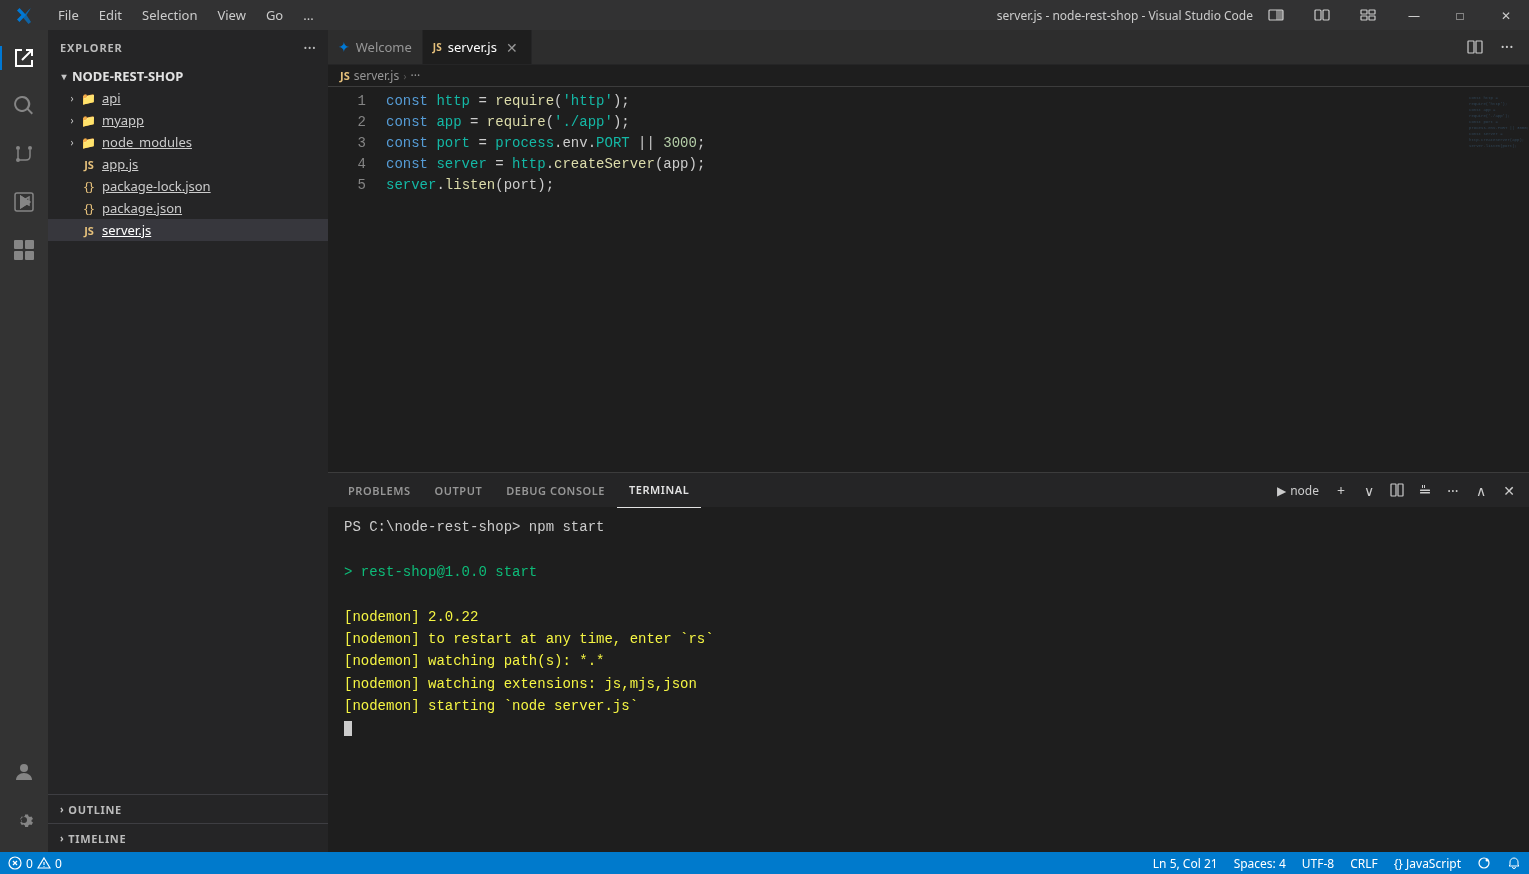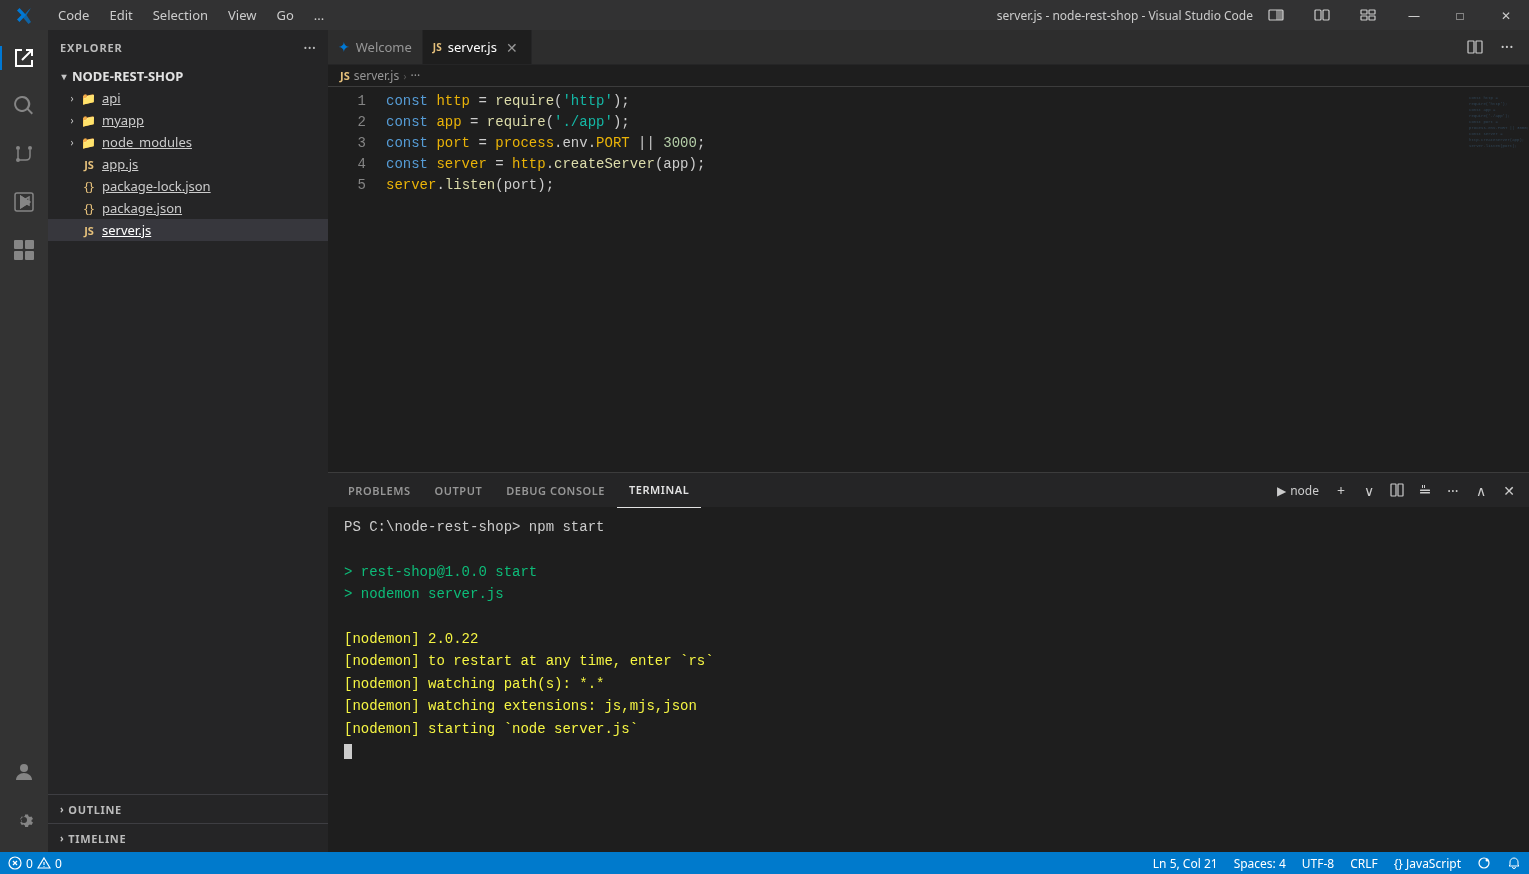--- a/index.html
+++ b/index.html
@@ -343,21 +343,21 @@
       align-items: center;
       white-space: pre;
     }
     
     .kw { color: #569cd6; } 
     .op { color: #cccccc; } 
     .fn { color: #dcdcaa; } 
     .str { color: #14b8a6; } 
     .num { color: #b5cea8; } 
     .punc { color: #cccccc; } 
-    .plain { color: #eab308; }
+    .plain { color: #14b8a6; }
 
     
     .minimap {
       width: 60px;
       background: #1e1e1e;
       flex-shrink: 0;
       display: flex;
       flex-direction: column;
       align-items: center;
       padding-top: 4px;
@@ -484,21 +484,21 @@
 <body>
 
 <div class="titlebar">
   <div class="titlebar-logo">
     <svg width="18" height="18" viewBox="0 0 18 18" fill="none">
       <path d="M2 13.5L6.5 9 2 4.5 4.5 2 11 9l-6.5 7L2 13.5z" fill="#0078d4"></path>
       <path d="M16 2l-4.5 7 4.5 7-2.5 2-6-7 6-7L16 2z" fill="#0078d4" opacity="0.7"></path>
     </svg>
   </div>
   <div class="titlebar-menu">
-    <div class="titlebar-menu-item">Code</div>
+    <div class="titlebar-menu-item">File</div>
     <div class="titlebar-menu-item">Edit</div>
     <div class="titlebar-menu-item">Selection</div>
     <div class="titlebar-menu-item">View</div>
     <div class="titlebar-menu-item">Go</div>
     <div class="titlebar-menu-item">...</div>
   </div>
   <div class="titlebar-title">server.js - node-rest-shop - Visual Studio Code</div>
   <div class="titlebar-controls">
     <div class="titlebar-btn">
       <svg width="16" height="12" viewBox="0 0 16 12" fill="none">
@@ -789,21 +789,20 @@
             <div class="panel-icon-btn">···</div>
             <div class="panel-icon-btn">∧</div>
             <div class="panel-icon-btn">✕</div>
           </div>
         </div>
 
         <div class="terminal-content">
           <div class="term-line term-prompt">PS C:\node-rest-shop&gt; npm start</div>
           <div class="term-line">&nbsp;</div>
           <div class="term-line term-arrow">&gt; rest-shop@1.0.0 start</div>
-          <div class="term-line term-arrow">&gt; nodemon server.js</div>
           <div class="term-line">&nbsp;</div>
           <div class="term-line term-info">[nodemon] 2.0.22</div>
           <div class="term-line term-info">[nodemon] to restart at any time, enter `rs`</div>
           <div class="term-line term-info">[nodemon] watching path(s): *.*</div>
           <div class="term-line term-info">[nodemon] watching extensions: js,mjs,json</div>
           <div class="term-line term-info">[nodemon] starting `node server.js`</div>
           <div class="term-line"><span class="term-cursor"></span></div>
         </div>
       </div>
 

